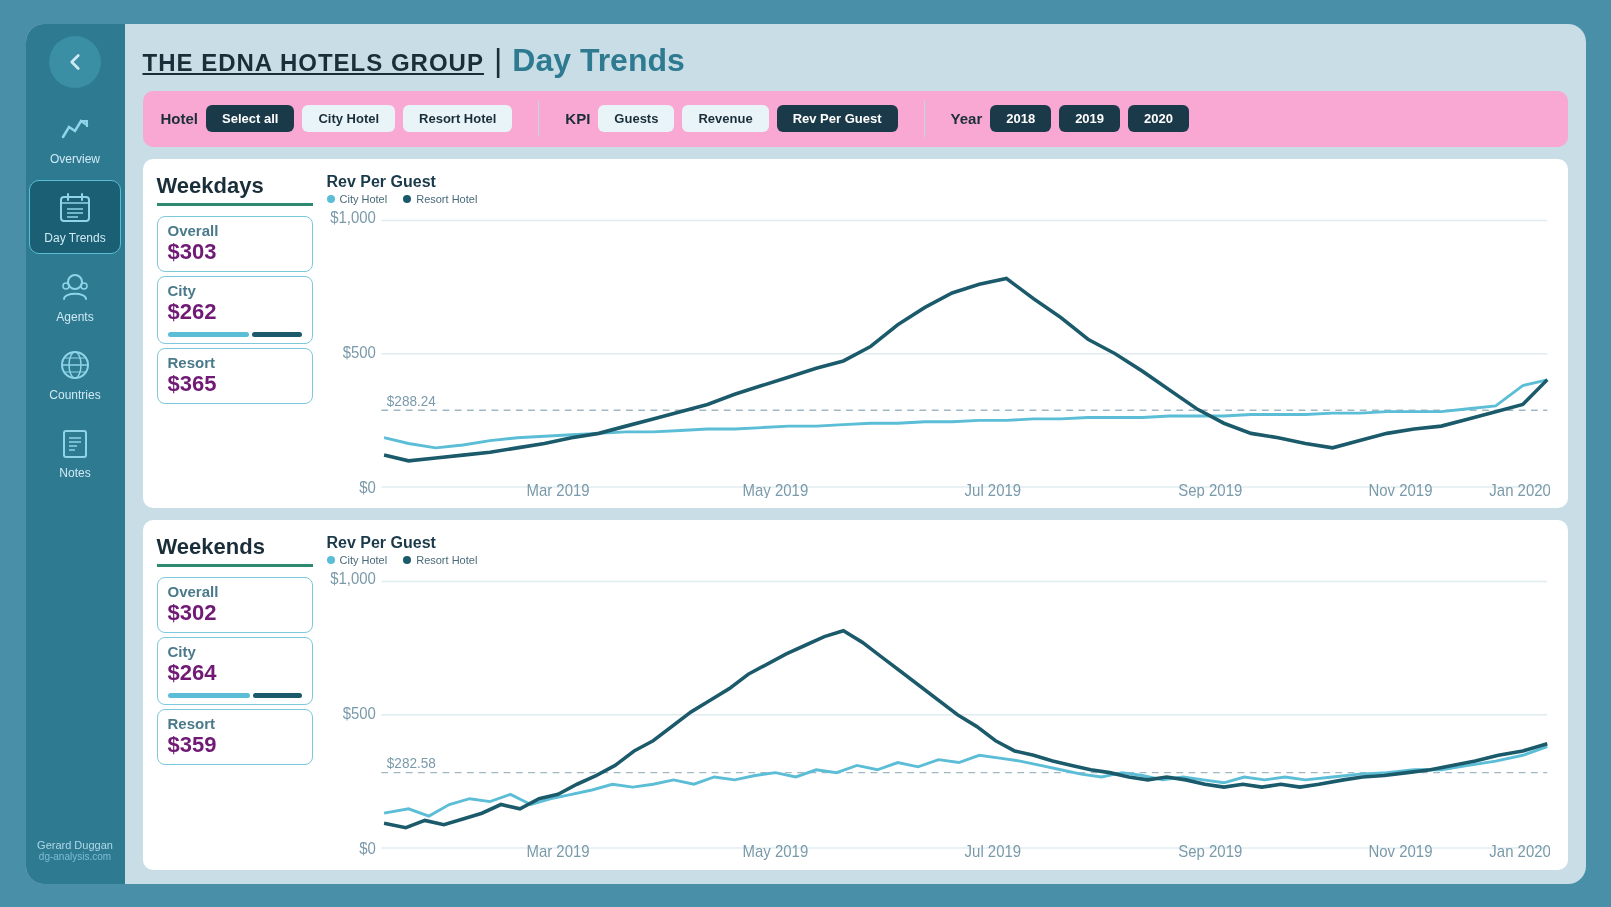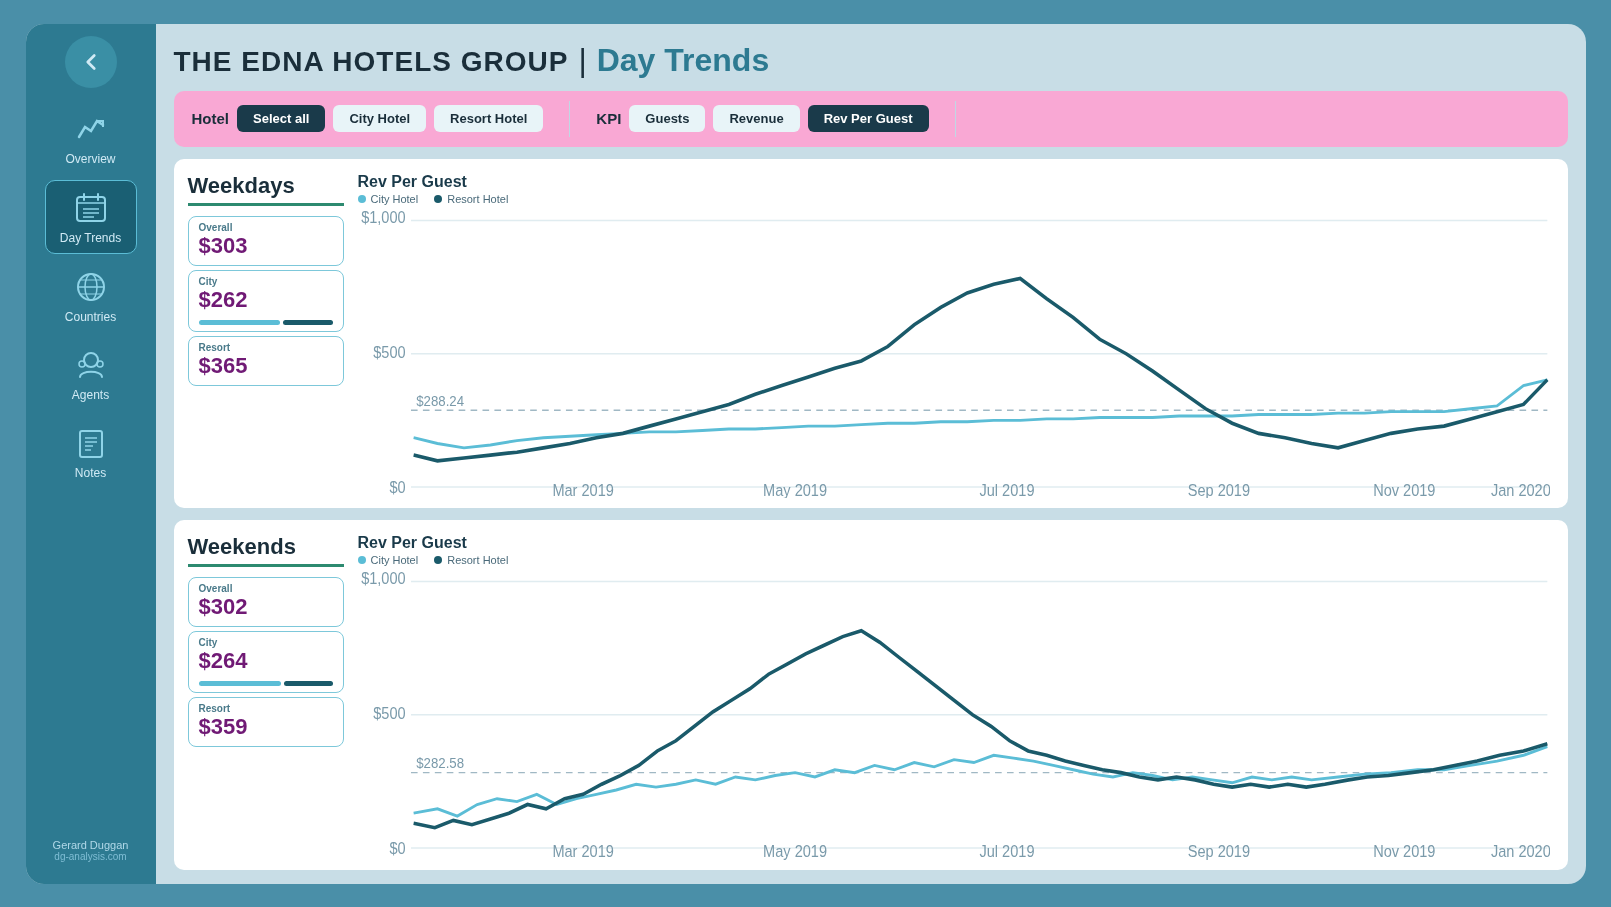--- a/index.html
+++ b/index.html
@@ -18,21 +18,21 @@
       border-radius: 18px;
       width: 1560px;
       height: 860px;
       display: flex;
       flex-direction: row;
       overflow: hidden;
       position: relative;
     }
     
     .sidebar {
-      width: 130px;
+      width: 99px;
       background: #2d7a91;
       display: flex;
       flex-direction: column;
       align-items: center;
       padding: 12px 0;
       gap: 6px;
       flex-shrink: 0;
     }
     .sidebar-back {
       width: 52px;
@@ -175,21 +175,21 @@
       margin-bottom: 6px;
     }
     .stat-card {
       border: 1.5px solid #7dc8da;
       border-radius: 8px;
       padding: 5px 10px 6px 10px;
       display: flex;
       flex-direction: column;
     }
     .stat-card .stat-label {
-      font-size: 10px;
+      font-size: 15px;
       color: #4a7a8a;
       font-weight: 600;
     }
     .stat-card .stat-value {
       font-size: 22px;
       font-weight: 800;
       color: #701a75;
     }
     .stat-card .stat-bar {
       height: 5px;
@@ -268,40 +268,40 @@
           <line x1="9" y1="22" x2="25" y2="22" stroke="#8fd4e8" stroke-width="1.5"></line>
           <line x1="9" y1="26" x2="20" y2="26" stroke="#8fd4e8" stroke-width="1.5"></line>
         </svg>
       </div>
       <span class="label">Day Trends</span>
     </div>
 
     <div class="sidebar-item">
       <div class="icon-box">
         <svg width="34" height="34" viewBox="0 0 34 34" fill="none">
+          <circle cx="17" cy="12" r="7" stroke="#8fd4e8" stroke-width="2" fill="none"></circle>
+          <path d="M6 29 C6 22 28 22 28 29" stroke="#8fd4e8" stroke-width="2" fill="none" stroke-linecap="round"></path>
+          <circle cx="8" cy="16" r="3" stroke="#8fd4e8" stroke-width="1.5" fill="none"></circle>
+          <circle cx="26" cy="16" r="3" stroke="#8fd4e8" stroke-width="1.5" fill="none"></circle>
+        </svg>
+      </div>
+      <span class="label">Agents</span>
+    </div>
+
+    <div class="sidebar-item">
+      <div class="icon-box">
+        <svg width="34" height="34" viewBox="0 0 34 34" fill="none">
           <circle cx="17" cy="17" r="13" stroke="#8fd4e8" stroke-width="2" fill="none"></circle>
           <ellipse cx="17" cy="17" rx="6" ry="13" stroke="#8fd4e8" stroke-width="1.5" fill="none"></ellipse>
           <line x1="4" y1="17" x2="30" y2="17" stroke="#8fd4e8" stroke-width="1.5"></line>
           <line x1="6" y1="10" x2="28" y2="10" stroke="#8fd4e8" stroke-width="1"></line>
           <line x1="6" y1="24" x2="28" y2="24" stroke="#8fd4e8" stroke-width="1"></line>
         </svg>
       </div>
       <span class="label">Countries</span>
-    </div>
-
-    <div class="sidebar-item">
-      <div class="icon-box">
-        <svg width="34" height="34" viewBox="0 0 34 34" fill="none">
-          <circle cx="17" cy="12" r="7" stroke="#8fd4e8" stroke-width="2" fill="none"></circle>
-          <path d="M6 29 C6 22 28 22 28 29" stroke="#8fd4e8" stroke-width="2" fill="none" stroke-linecap="round"></path>
-          <circle cx="8" cy="16" r="3" stroke="#8fd4e8" stroke-width="1.5" fill="none"></circle>
-          <circle cx="26" cy="16" r="3" stroke="#8fd4e8" stroke-width="1.5" fill="none"></circle>
-        </svg>
-      </div>
-      <span class="label">Agents</span>
     </div>
 
     <div class="sidebar-item">
       <div class="icon-box">
         <svg width="32" height="32" viewBox="0 0 32 32" fill="none">
           <rect x="5" y="4" width="22" height="26" rx="2" stroke="#8fd4e8" stroke-width="2" fill="none"></rect>
           <line x1="10" y1="11" x2="22" y2="11" stroke="#8fd4e8" stroke-width="1.5"></line>
           <line x1="10" y1="15" x2="22" y2="15" stroke="#8fd4e8" stroke-width="1.5"></line>
           <line x1="10" y1="19" x2="18" y2="19" stroke="#8fd4e8" stroke-width="1.5"></line>
           <line x1="10" y1="23" x2="16" y2="23" stroke="#8fd4e8" stroke-width="1.5"></line>
@@ -312,21 +312,21 @@
 
     <div class="sidebar-footer">
       <span class="name">Gerard Duggan</span>
       <span class="website">dg-analysis.com</span>
     </div>
   </div>
 
   <div class="main-content">
 
     <div style="display:flex;align-items:baseline;gap:10px;">
-      <span style="font-size:28px;font-weight:900;color:#1a2e3a;letter-spacing:1px;">THE EDNA HOTELS GROUP</span>
+      <span style="font-size:24px;font-weight:900;color:#1a2e3a;letter-spacing:1px;text-decoration:underline;">THE EDNA HOTELS GROUP</span>
       <span style="font-size:32px;font-weight:400;color:#1a2e3a;">|</span>
       <span style="font-size:32px;font-weight:700;color:#2d7a91;">Day Trends</span>
     </div>
 
     <div class="filter-bar">
 
       <div class="filter-group">
         <span class="filter-label">Hotel</span>
         <button class="filter-btn active">Select all</button>
         <button class="filter-btn inactive">City Hotel</button>
@@ -335,20 +335,26 @@
       <div class="filter-separator"></div>
 
       <div class="filter-group">
         <span class="filter-label">KPI</span>
         <button class="filter-btn inactive">Guests</button>
         <button class="filter-btn inactive">Revenue</button>
         <button class="filter-btn active">Rev Per Guest</button>
       </div>
       <div class="filter-separator"></div>
 
+      <div class="filter-group">
+        <span class="filter-label">Year</span>
+        <button class="filter-btn active">2018</button>
+        <button class="filter-btn active">2019</button>
+        <button class="filter-btn active">2020</button>
+      </div>
     </div>
 
     <div class="charts-area">
 
       <div class="chart-panel">
         <div class="stats-panel">
           <div class="stats-title">Weekdays</div>
 
           <div class="stat-card">
             <span class="stat-label">Overall</span>

